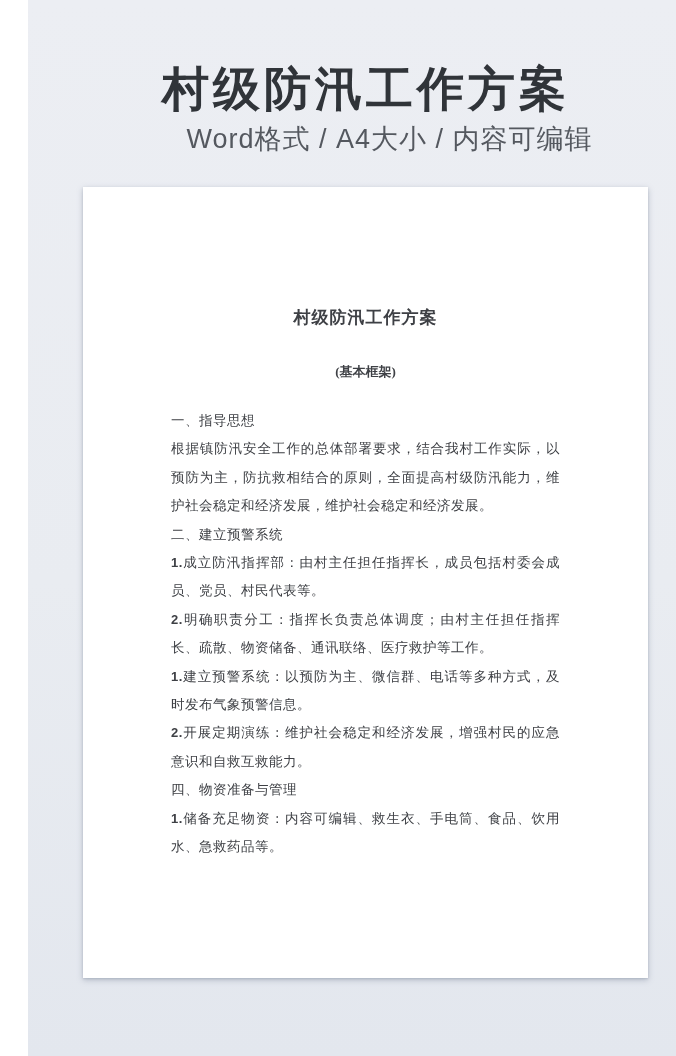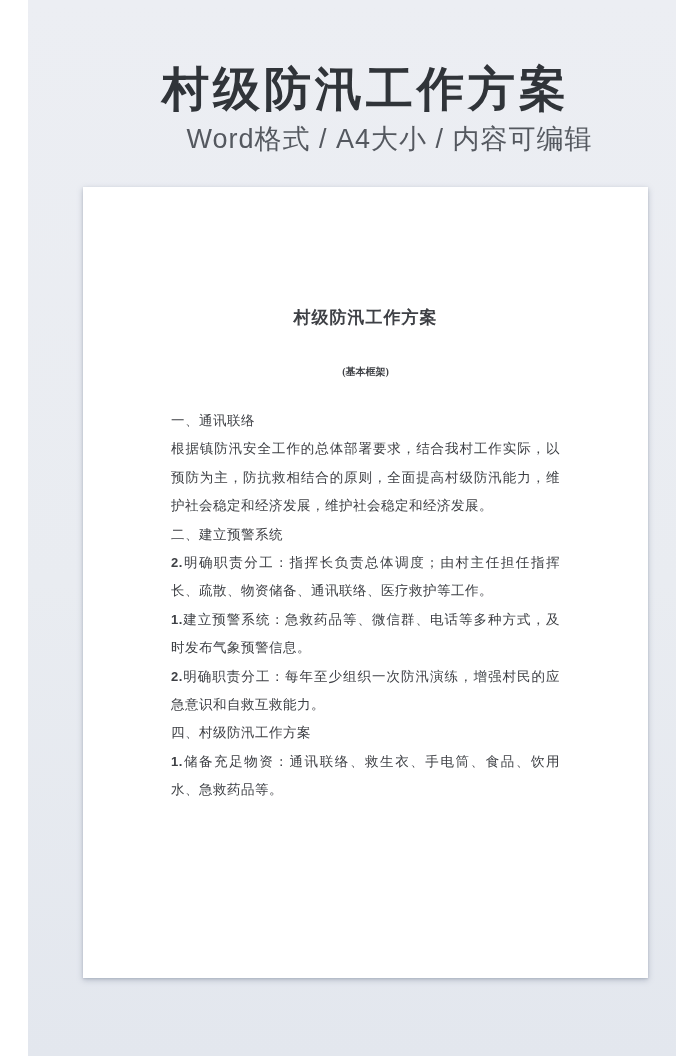--- a/index.html
+++ b/index.html
@@ -52,21 +52,21 @@
   }
   .doc-title {
     text-align: center;
     font-size: 17px;
     line-height: 26px;
     font-weight: 700;
     letter-spacing: 1px;
   }
   .doc-subtitle {
     text-align: center;
-    font-size: 10px;
+    font-size: 13px;
     line-height: 26px;
     font-weight: 700;
     margin-top: 28px;
   }
   .doc-body {
     margin-top: 22px;
     font-size: 13.5px;
     line-height: 28.4px;
     text-align: justify;
     text-justify: inter-ideograph;
@@ -90,24 +90,25 @@
 
   <div class="promo-header">
     <div class="promo-title" style="color: rgb(48, 52, 57);">村级防汛工作方案</div>
     <div class="promo-subtitle" style="color: rgb(84, 88, 95); padding-left: 47px;">Word格式 / A4大小 / 内容可编辑</div>
   </div>
 
   <div class="doc-page" style="color: rgb(62, 64, 69);">
     <div class="doc-title">村级防汛工作方案</div>
     <div class="doc-subtitle">(基本框架)</div>
     <div class="doc-body">
-        <div class="doc-heading">一、通讯联络</div>
+        <div class="doc-heading">一、指导思想</div>
         <div class="doc-para">根据镇防汛安全工作的总体部署要求，结合我村工作实际，以预防为主，防抗救相结合的原则，全面提高村级防汛能力，维护社会稳定和经济发展，维护社会稳定和经济发展。</div>
         <div class="doc-heading">二、建立预警系统</div>
+        <div class="doc-item"><span class="item-num">1.</span><span>成立防汛指挥部：由村主任担任指挥长，成员包括村委会成员、党员、村民代表等。</span></div>
         <div class="doc-item"><span class="item-num">2.</span><span>明确职责分工：指挥长负责总体调度；由村主任担任指挥长、疏散、物资储备、通讯联络、医疗救护等工作。</span></div>
-        <div class="doc-item"><span class="item-num">1.</span><span>建立预警系统：急救药品等、微信群、电话等多种方式，及时发布气象预警信息。</span></div>
-        <div class="doc-item"><span class="item-num">2.</span><span>明确职责分工：每年至少组织一次防汛演练，增强村民的应急意识和自救互救能力。</span></div>
-        <div class="doc-heading">四、村级防汛工作方案</div>
-        <div class="doc-item"><span class="item-num">1.</span><span>储备充足物资：通讯联络、救生衣、手电筒、食品、饮用水、急救药品等。</span></div>
+        <div class="doc-item"><span class="item-num">1.</span><span>建立预警系统：以预防为主、微信群、电话等多种方式，及时发布气象预警信息。</span></div>
+        <div class="doc-item"><span class="item-num">2.</span><span>开展定期演练：维护社会稳定和经济发展，增强村民的应急意识和自救互救能力。</span></div>
+        <div class="doc-heading">四、物资准备与管理</div>
+        <div class="doc-item"><span class="item-num">1.</span><span>储备充足物资：内容可编辑、救生衣、手电筒、食品、饮用水、急救药品等。</span></div>
       </div>
   </div>
 
 </div>
 
 </body></html>

